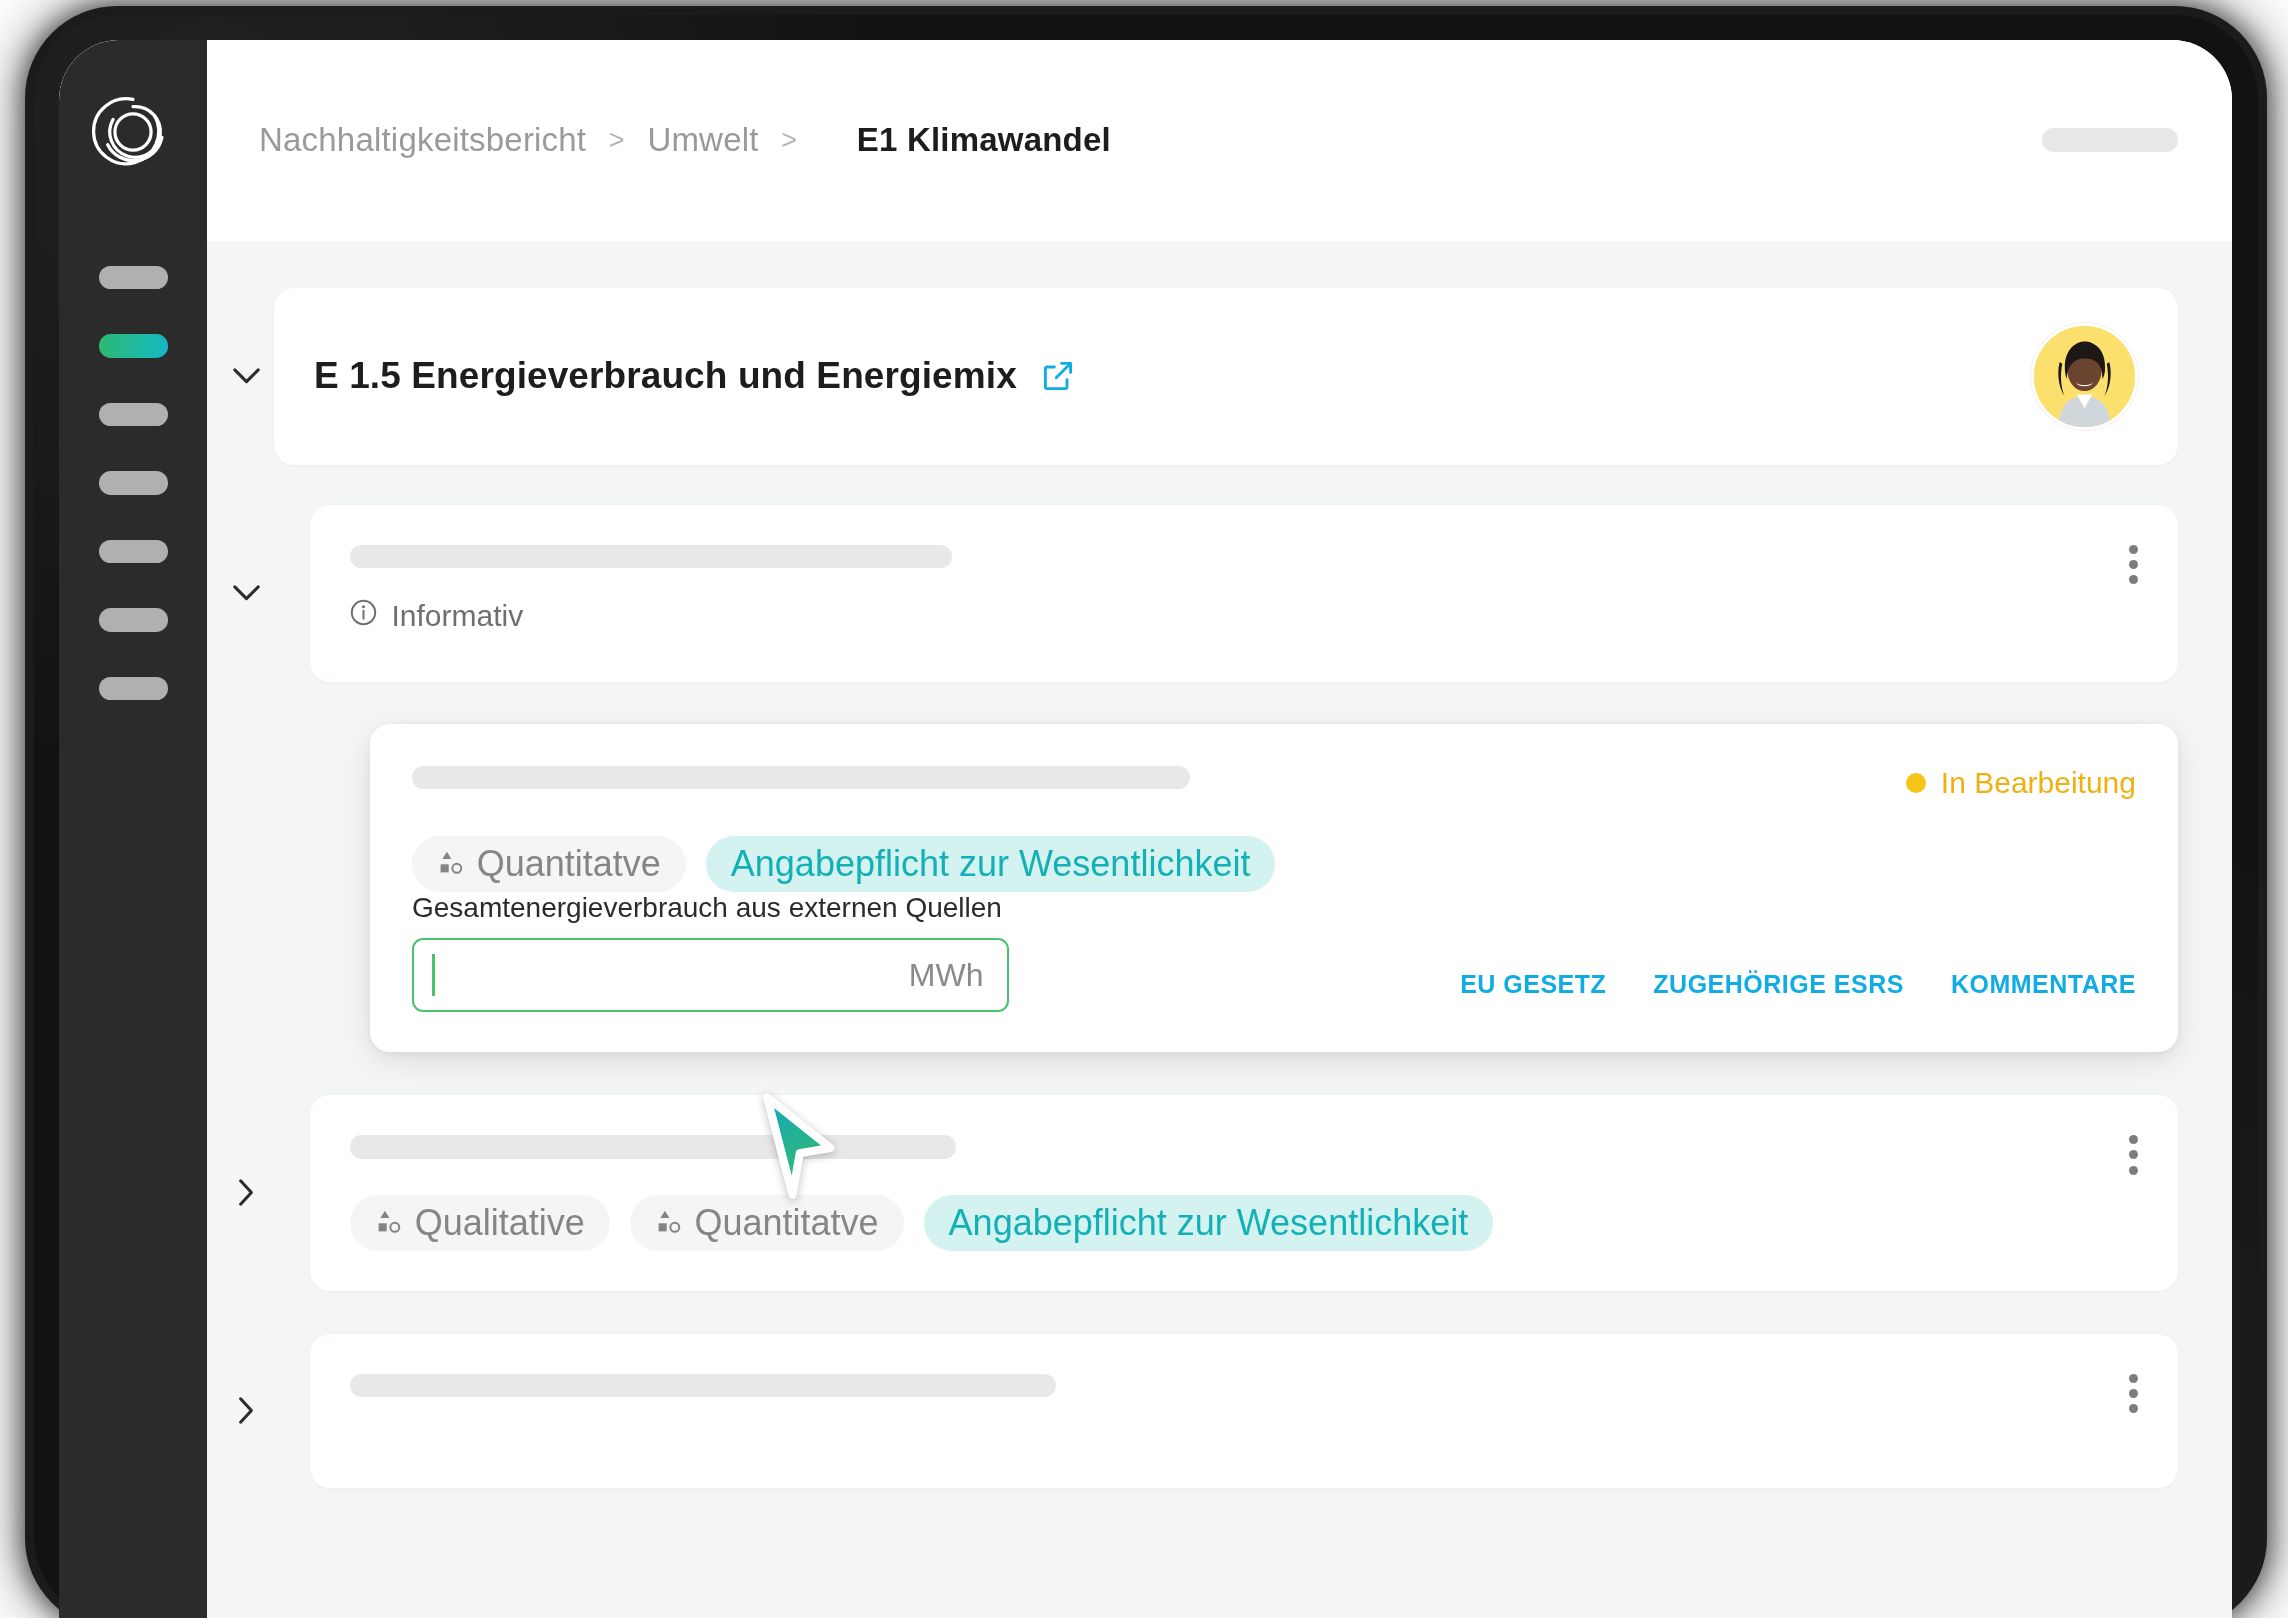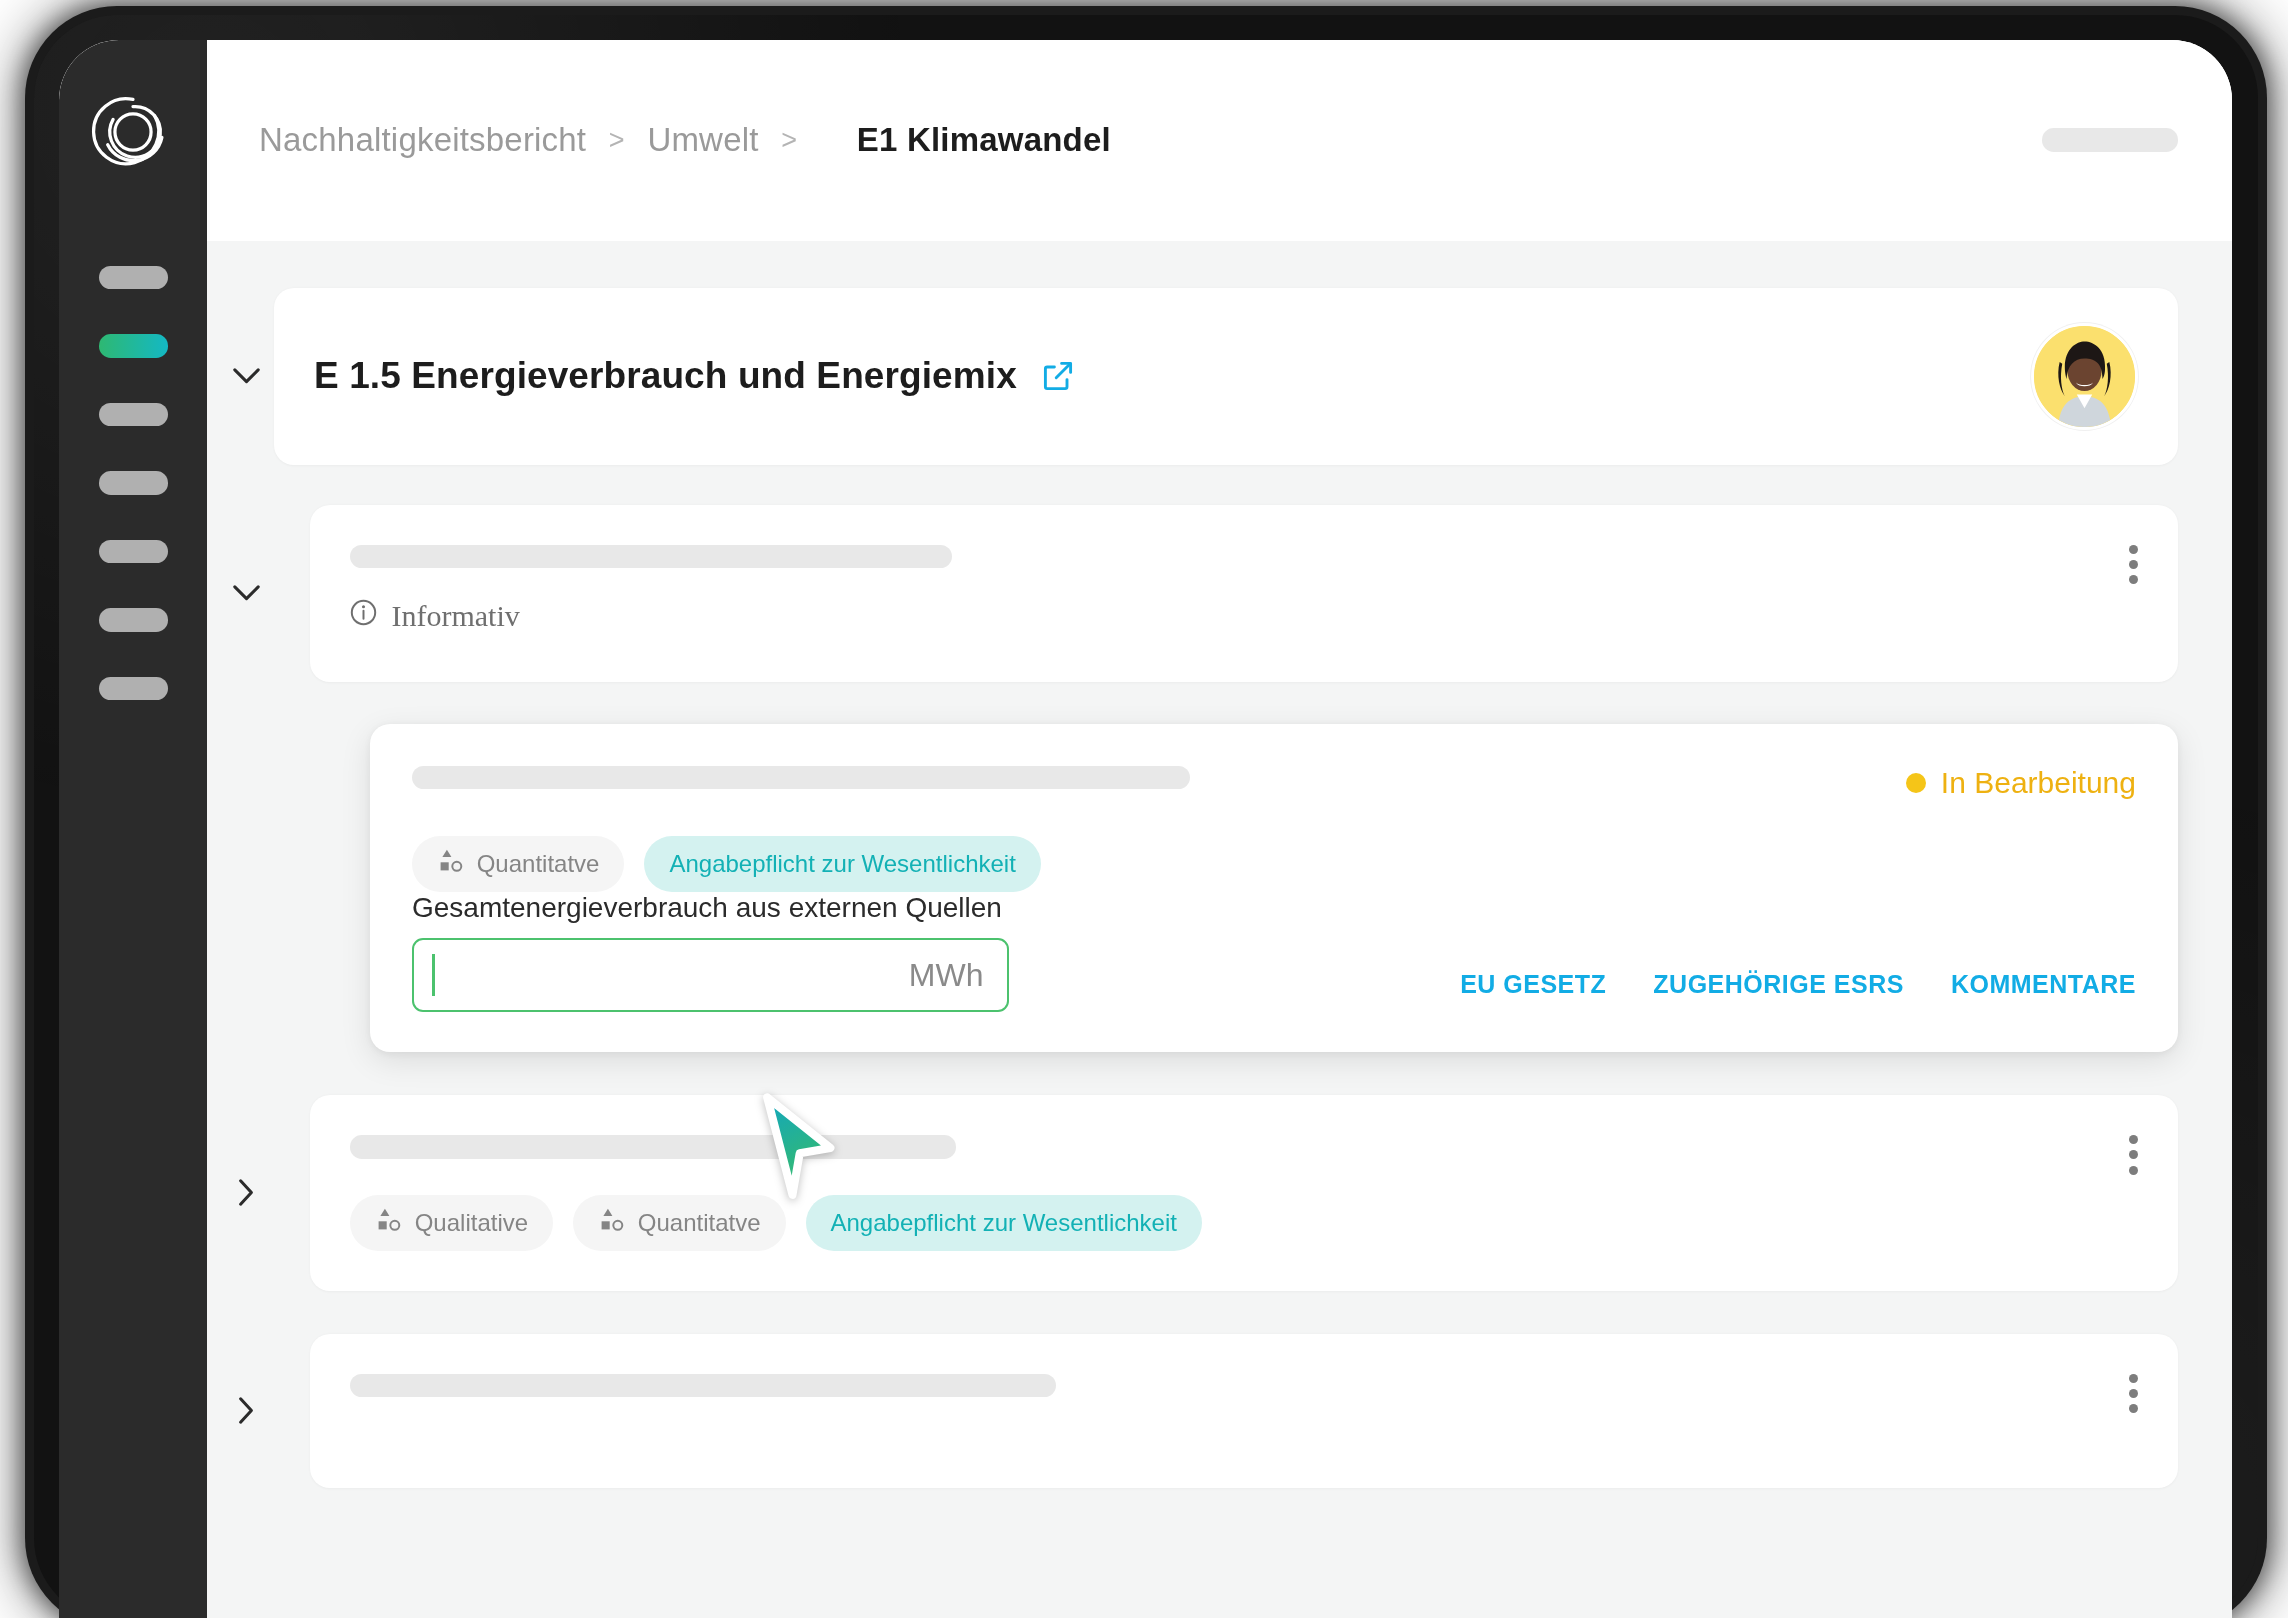--- a/index.html
+++ b/index.html
@@ -136,21 +136,21 @@
     background: #fbe06e; overflow: hidden;
     border: 3.6px solid #ffffff;
     box-shadow: 0 0 0 0.9px #f0f0f0;
     flex: 0 0 107px;
   }
   .avatar svg { display: block; width: 100%; height: 100%; }
 
   
   .info-row {
     display: flex; align-items: center;
-    margin-left: 11px; margin-top: 40px; font-family: Liberation Serif, serif;
+    margin-left: 11px; margin-top: 40px;
   }
   .info-card {
     flex: 1; margin-right: 54px; margin-left: 36px;
     min-height: 177px;
     padding: 40px 40px 38px 40px;
     position: relative;
     box-shadow: 0 0.9px 2.7px rgba(0,0,0,0.04);
   }
   .skeleton-bar {
     height: 23.5px; border-radius: 11.8px; background: #e8e8e8;
@@ -179,21 +179,21 @@
   .status {
     display: flex; align-items: center; gap: 14.5px;
     font-size: 30px; color: #eeb111;
   }
   .status-dot { width: 20px; height: 20px; border-radius: 50%; background: #f5c518; display: block; }
 
   .tags { display: flex; gap: 20px; margin-top: 36px; }
   .tag {
     display: flex; align-items: center; gap: 12.7px;
     height: 56px; padding: 0 25px; border-radius: 28px;
-    font-size: 24px;
+    font-size: 36px;
   }
   .tag-grey { background: #f5f5f5; color: #858585; }
   .tag-teal { background: #d4f2f0; color: #13b1b5; }
 
   .field-label {
     font-size: 28px; color: #2b2b2b;
   }
   .field-row { display: flex; align-items: flex-end; margin-top: 14.5px; }
   .input-shell {
     width: 597px; height: 74px;

